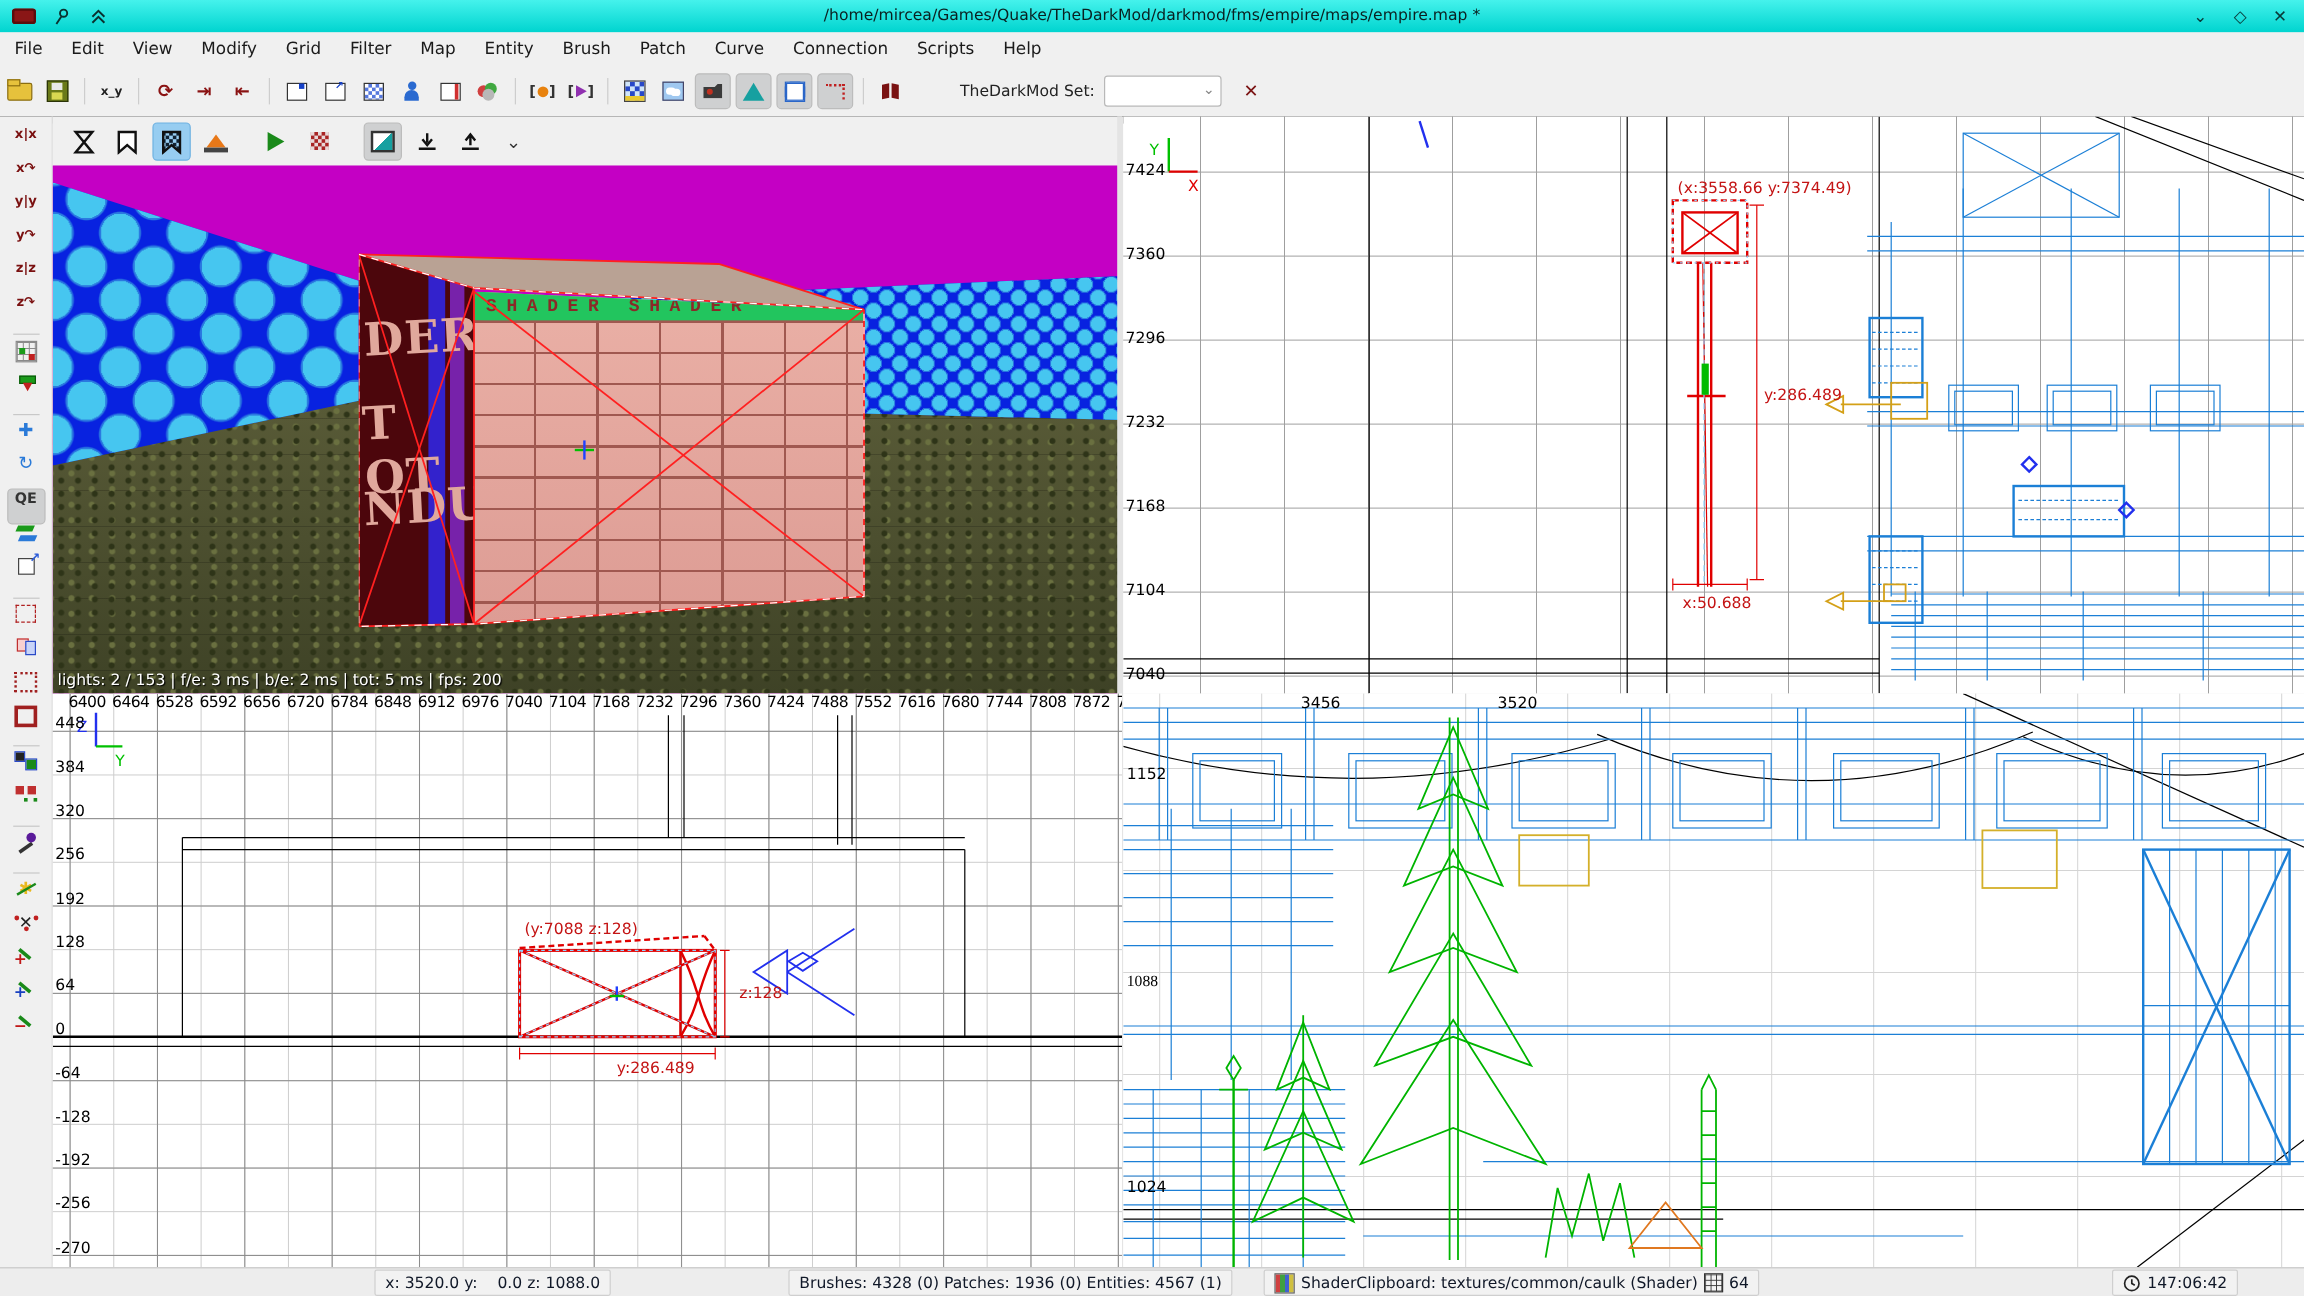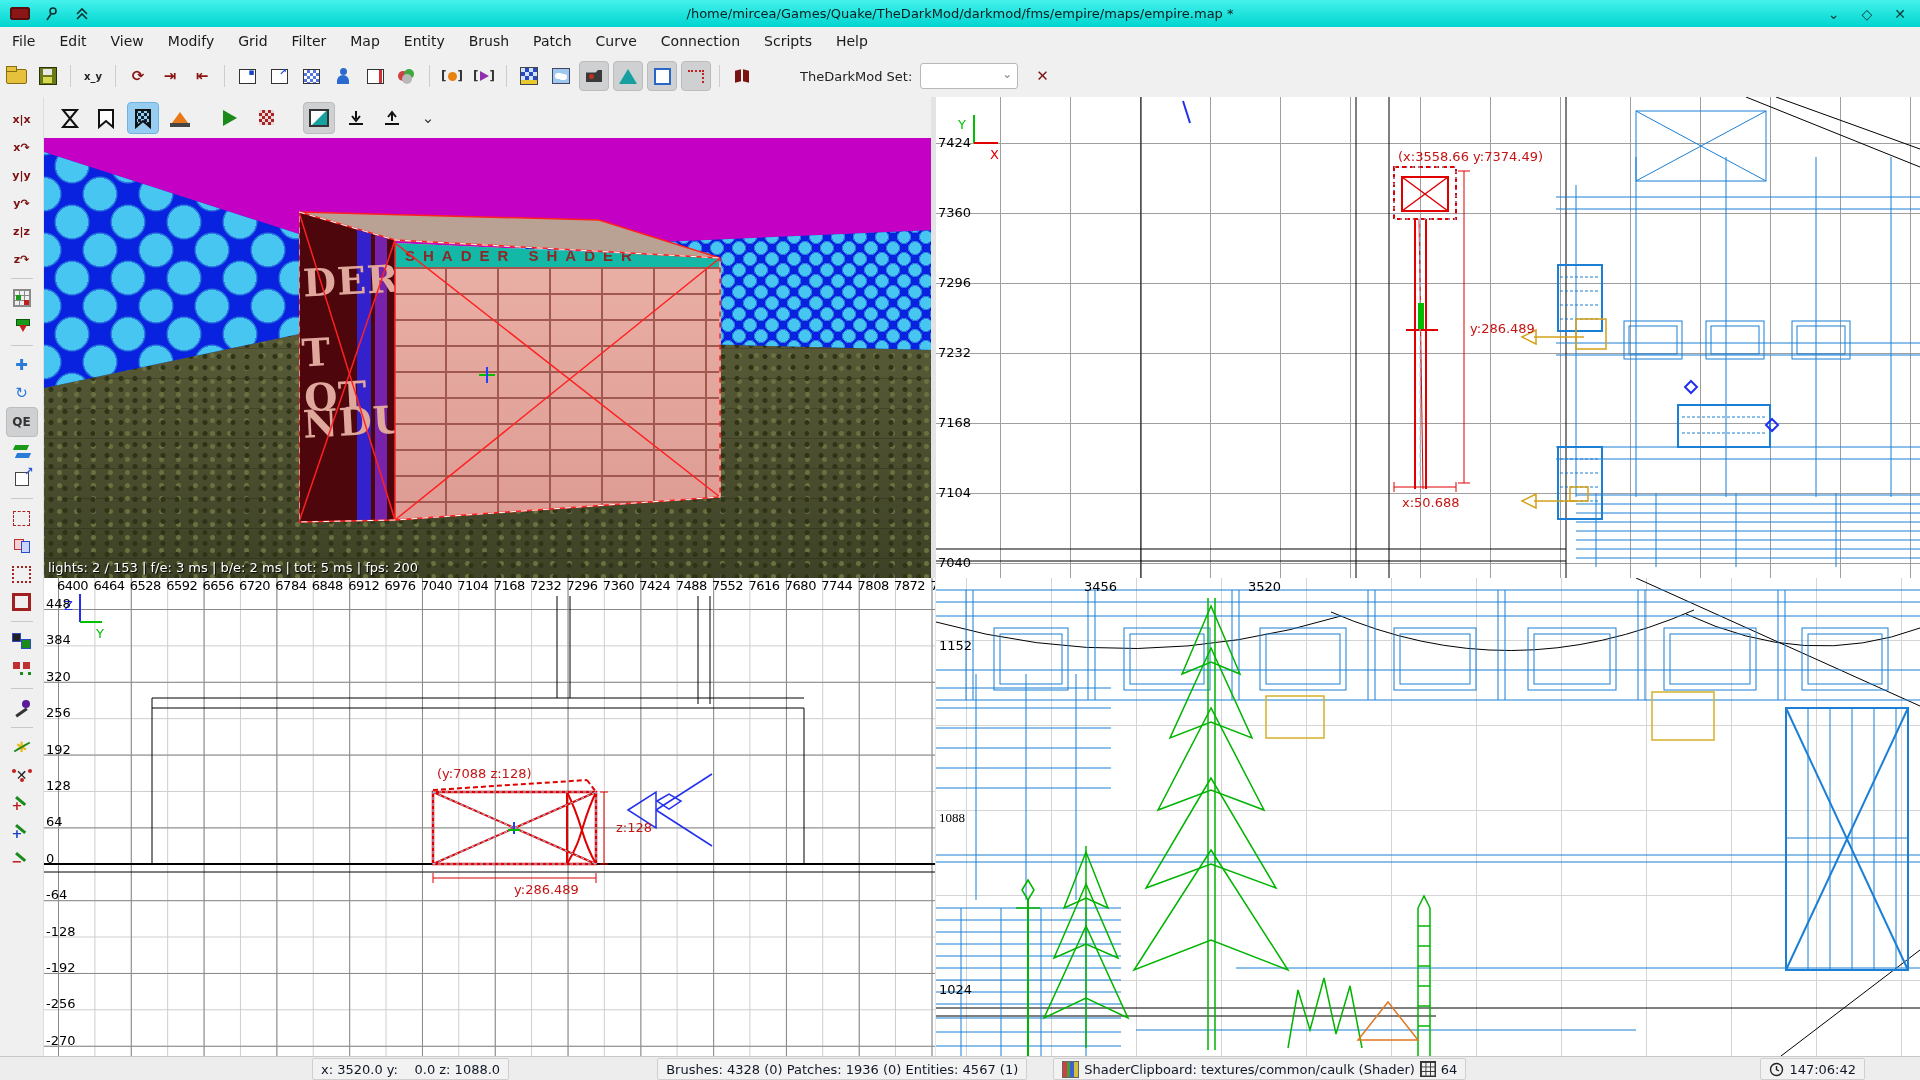--- a/index.html
+++ b/index.html
@@ -65,21 +65,21 @@
   .m-csg:before{left:1px;transform:skewY(-12deg);}
   .m-csg:after{right:1px;transform:skewY(12deg);}
   #selset{display:flex;align-items:center;margin-left:42px;gap:8px;}
   #selset label{font-size:13px;color:#222;}
   .combo{width:96px;height:24px;background:#fff;border:1px solid #b8b8b8;border-radius:3px;position:relative;}
   .combo .chev{position:absolute;right:5px;top:3px;color:#888;font-size:12px;}
   .clearx{color:#7a1212;font-size:15px;font-weight:bold;margin-left:10px;}
   
   #lefttb{left:0;top:97px;width:44px;height:959px;background:#f0f0f0;border-right:1px solid #ddd;
     display:flex;flex-direction:column;align-items:center;padding-top:8px;box-sizing:border-box;}
-  .lt{width:30px;height:28px;display:flex;align-items:center;justify-content:center;flex:0 0 auto;position:relative;}
+  .lt{width:30px;height:28px;display:flex;align-items:flex-start;justify-content:center;flex:0 0 auto;position:relative;}
   .lt.pressed{background:#cfd0d1;border:1px solid #bcbcbc;border-radius:4px;}
   .lsep{width:22px;height:1px;background:#c8c8c8;margin:5px 0;flex:0 0 auto;}
   .ltxt{font-size:11px;font-weight:bold;color:#7a1010;}
   .blue{color:#2a7ad8;}
   .i-grid{width:16px;height:16px;background:
      linear-gradient(#8a8a8a 1px,transparent 1px) 0 0/5px 5px,
      linear-gradient(90deg,#8a8a8a 1px,transparent 1px) 0 0/5px 5px;position:relative;border:1px solid #8a8a8a;}
   .i-grid:before{content:"";position:absolute;left:2px;top:5px;width:5px;height:5px;background:#1a9a1a;}
   .i-grid:after{content:"";position:absolute;right:1px;bottom:1px;width:5px;height:5px;background:#c02020;}
   .i-plant{width:16px;height:16px;position:relative;}
@@ -149,21 +149,21 @@
   .boxleft .stripe2{position:absolute;left:76px;top:0;width:12px;height:100%;background:#7722aa;}
   .texline{position:absolute;left:4px;font-family:"DejaVu Serif","Liberation Serif",serif;font-weight:bold;
     color:#e0a89c;font-size:38px;letter-spacing:1px;transform:rotate(-3deg);}
   .boxfront{left:96px;top:33px;width:325px;height:277px;
     clip-path:polygon(0 0,325px 15px,325px 254px,0 277px);
     background:
       repeating-linear-gradient(rgba(150,70,60,0) 0 24px,#a05850 24px 26px),
       repeating-linear-gradient(90deg,rgba(150,70,60,0) 0 50px,#a05850 50px 52px),
       linear-gradient(#eab0a6,#dd9c94);}
   .boxband{left:96px;top:33px;width:325px;height:24px;clip-path:polygon(0 0,325px 15px,325px 39px,0 24px);
-    background:#14b8a6;color:#8a2a28;font-family:Liberation Sans, sans-serif;font-weight:bold;
+    background:#22c55e;color:#8a2a28;font-family:Liberation Mono, monospace;font-weight:bold;
     font-size:15px;letter-spacing:8px;line-height:26px;padding-left:10px;box-sizing:border-box;overflow:hidden;}
   #camstats{left:4px;bottom:3px;color:#fff;font-size:13px;text-shadow:1px 1px 1px #000;}
   
   .view2d{background:#fff;overflow:hidden;}
   #viewxy{left:936px;top:97px;width:984px;height:481px;
     background-image:linear-gradient(#9f9f9f 1px,transparent 1px),linear-gradient(90deg,#9f9f9f 1px,transparent 1px);
     background-size:70px 70px;background-position:64px 46px;}
   #viewyz{left:44px;top:578px;width:891px;height:478px;
     background-image:linear-gradient(#8a8a8a 1px,transparent 1px),linear-gradient(90deg,#8a8a8a 1px,transparent 1px),
       linear-gradient(#cdcdcd 1px,transparent 1px),linear-gradient(90deg,#cdcdcd 1px,transparent 1px);

